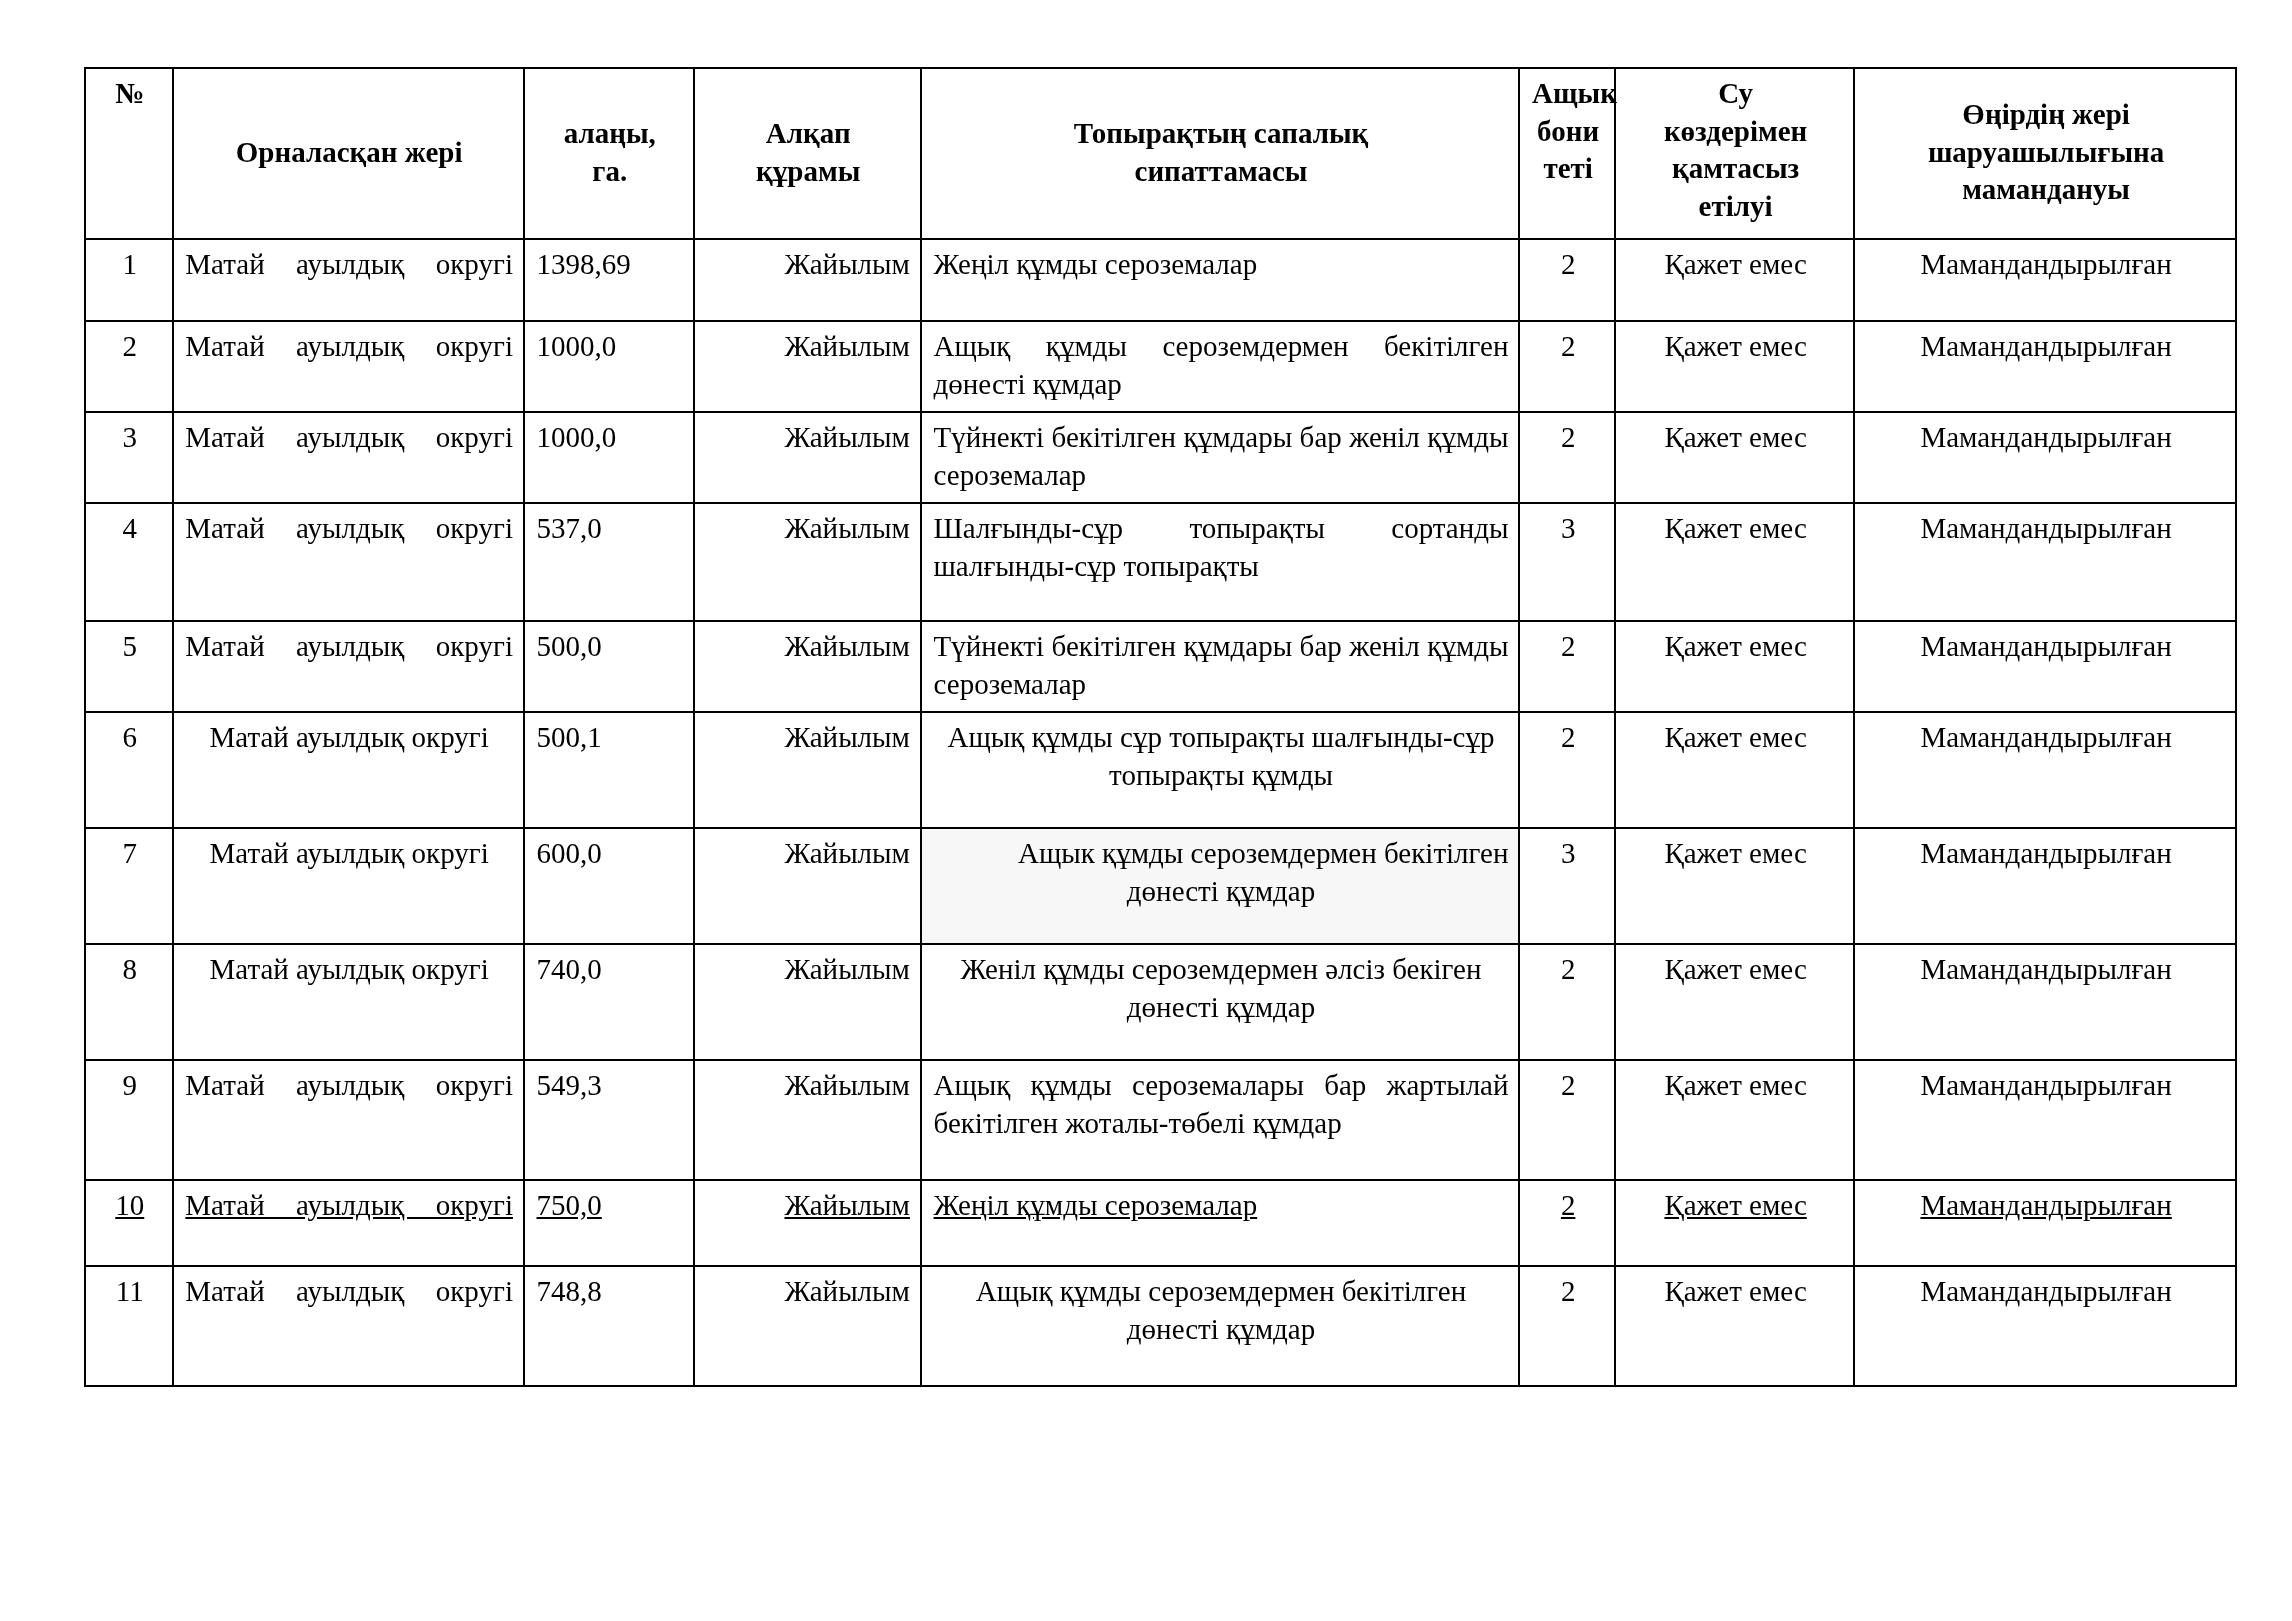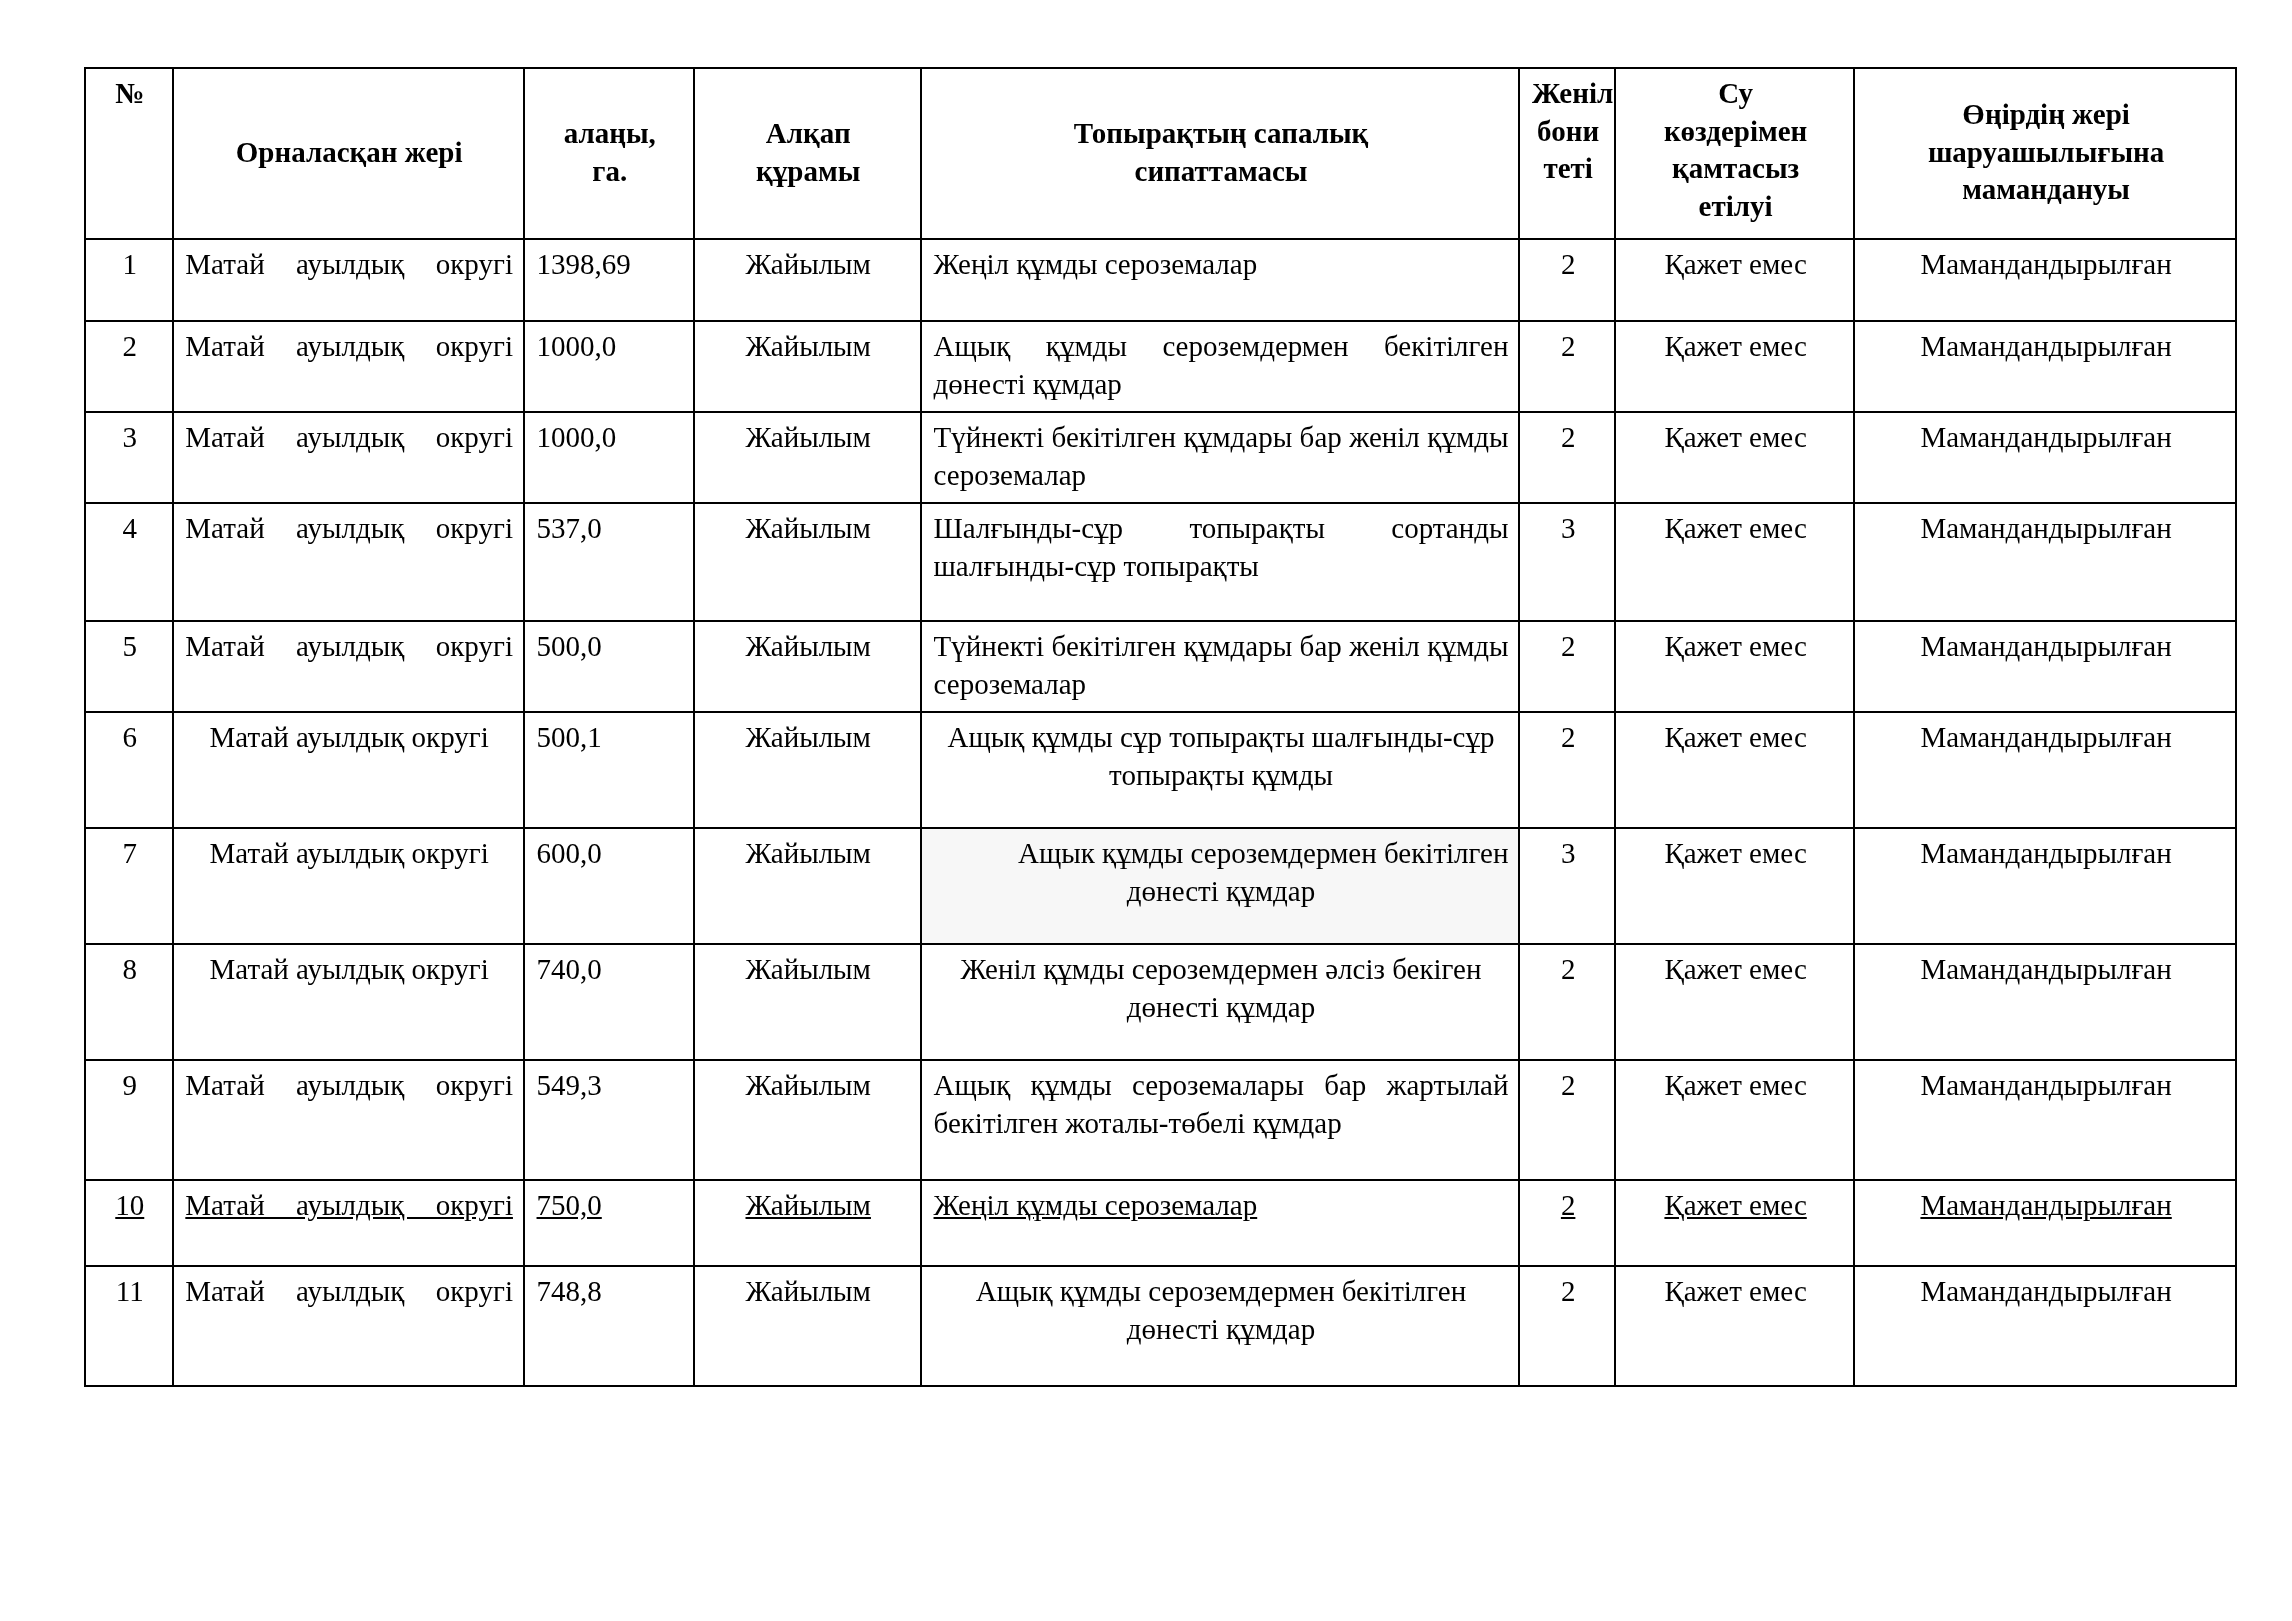--- a/index.html
+++ b/index.html
@@ -61,21 +61,21 @@
   thead th.h-soil  { vertical-align: middle; }
   thead th.h-ball  { vertical-align: top; }
   thead th.h-water { vertical-align: top; }
   thead th.h-spec  { vertical-align: middle; }
 
   
   td.num   { text-align: center; }
   td.loc   { text-align: justify; text-align-last: justify; hyphens: none; }
   td.loc.centered { text-align: center; text-align-last: center; }
   td.area  { }
-  td.type  { text-align: center; }
+  td.type  { text-align: right; }
   td.soil  { text-align: justify; text-align-last: left; }
   td.soil.centered { text-align: center; text-align-last: center; }
   td.ball  { text-align: center; }
   td.water { text-align: center; }
   td.spec  { text-align: center; }
 
   tr.shaded td.soil { background: #f7f7f7; text-align: right; }
 
   
   tr.r1 td { height: 82px; }
@@ -117,21 +117,21 @@
         </th>
         <th class="h-type">
           <span class="nowrap-line">Алқап</span>
           <span class="nowrap-line">құрамы</span>
         </th>
         <th class="h-soil">
           <span class="nowrap-line">Топырақтың сапалық</span>
           <span class="nowrap-line">сипаттамасы</span>
         </th>
         <th class="h-ball">
-          <span class="nowrap-line">Женіл</span>
+          <span class="nowrap-line">Ащык</span>
           <span class="nowrap-line">бони</span>
           <span class="nowrap-line">теті</span>
         </th>
         <th class="h-water">
           <span class="nowrap-line">Су</span>
           <span class="nowrap-line">көздерімен</span>
           <span class="nowrap-line">қамтасыз</span>
           <span class="nowrap-line">етілуі</span>
         </th>
         <th class="h-spec">

